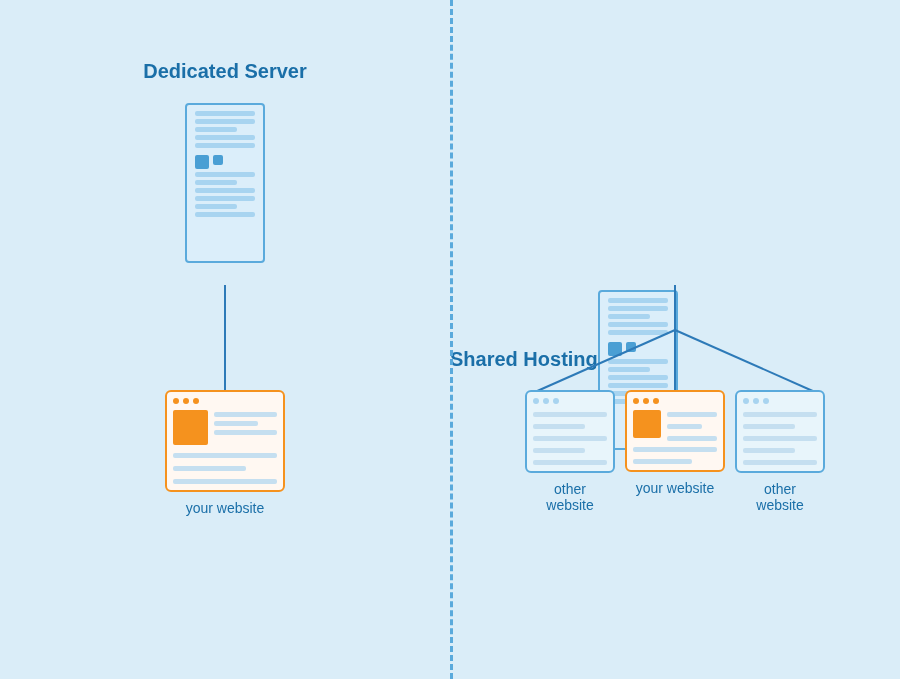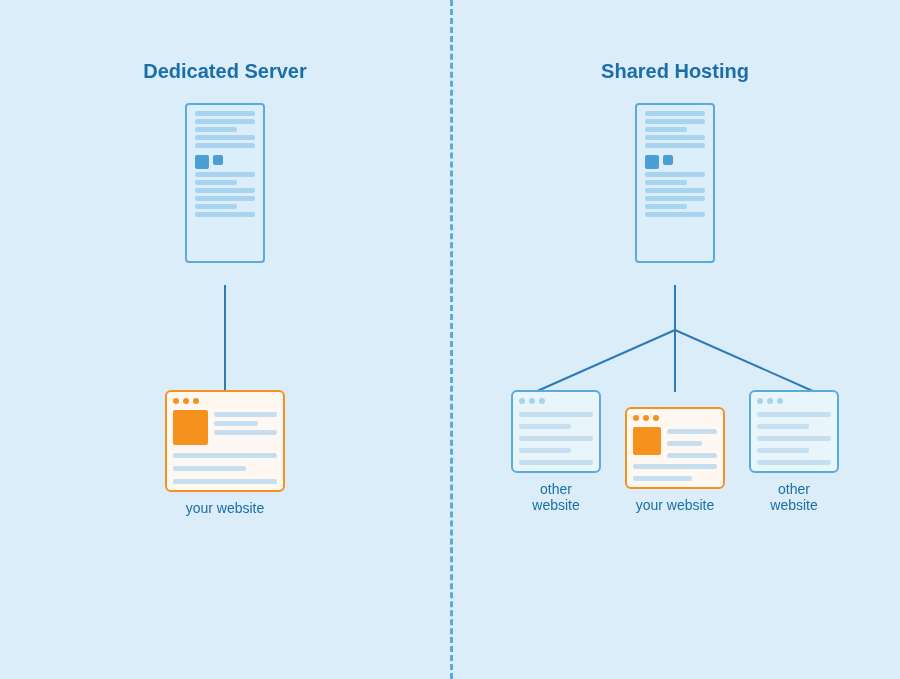--- a/index.html
+++ b/index.html
@@ -39,21 +39,21 @@
       align-items: center;
       padding-top: 60px;
       position: relative;
     }
 
     
     .right-panel {
       width: 450px;
       height: 100%;
       display: flex;
-      flex-direction: column;
+      flex-direction: row;
       align-items: center;
       padding-top: 60px;
       position: relative;
     }
 
     .panel-title {
       font-size: 20px;
       font-weight: bold;
       color: #1a6fa8;
       margin-bottom: 20px;
@@ -197,22 +197,22 @@
       flex-direction: column;
       align-items: center;
     }
 
     .right-browsers-row {
       position: absolute;
       top: 390px;
       left: 50%;
       transform: translateX(-50%);
       display: flex;
-      gap: 24px;
-      align-items: flex-end;
+      gap: 10px;
+      align-items: flex-start;
     }
 
     .browser-wrap {
       display: flex;
       flex-direction: column;
       align-items: center;
     }
 
     
     .left-svg {

